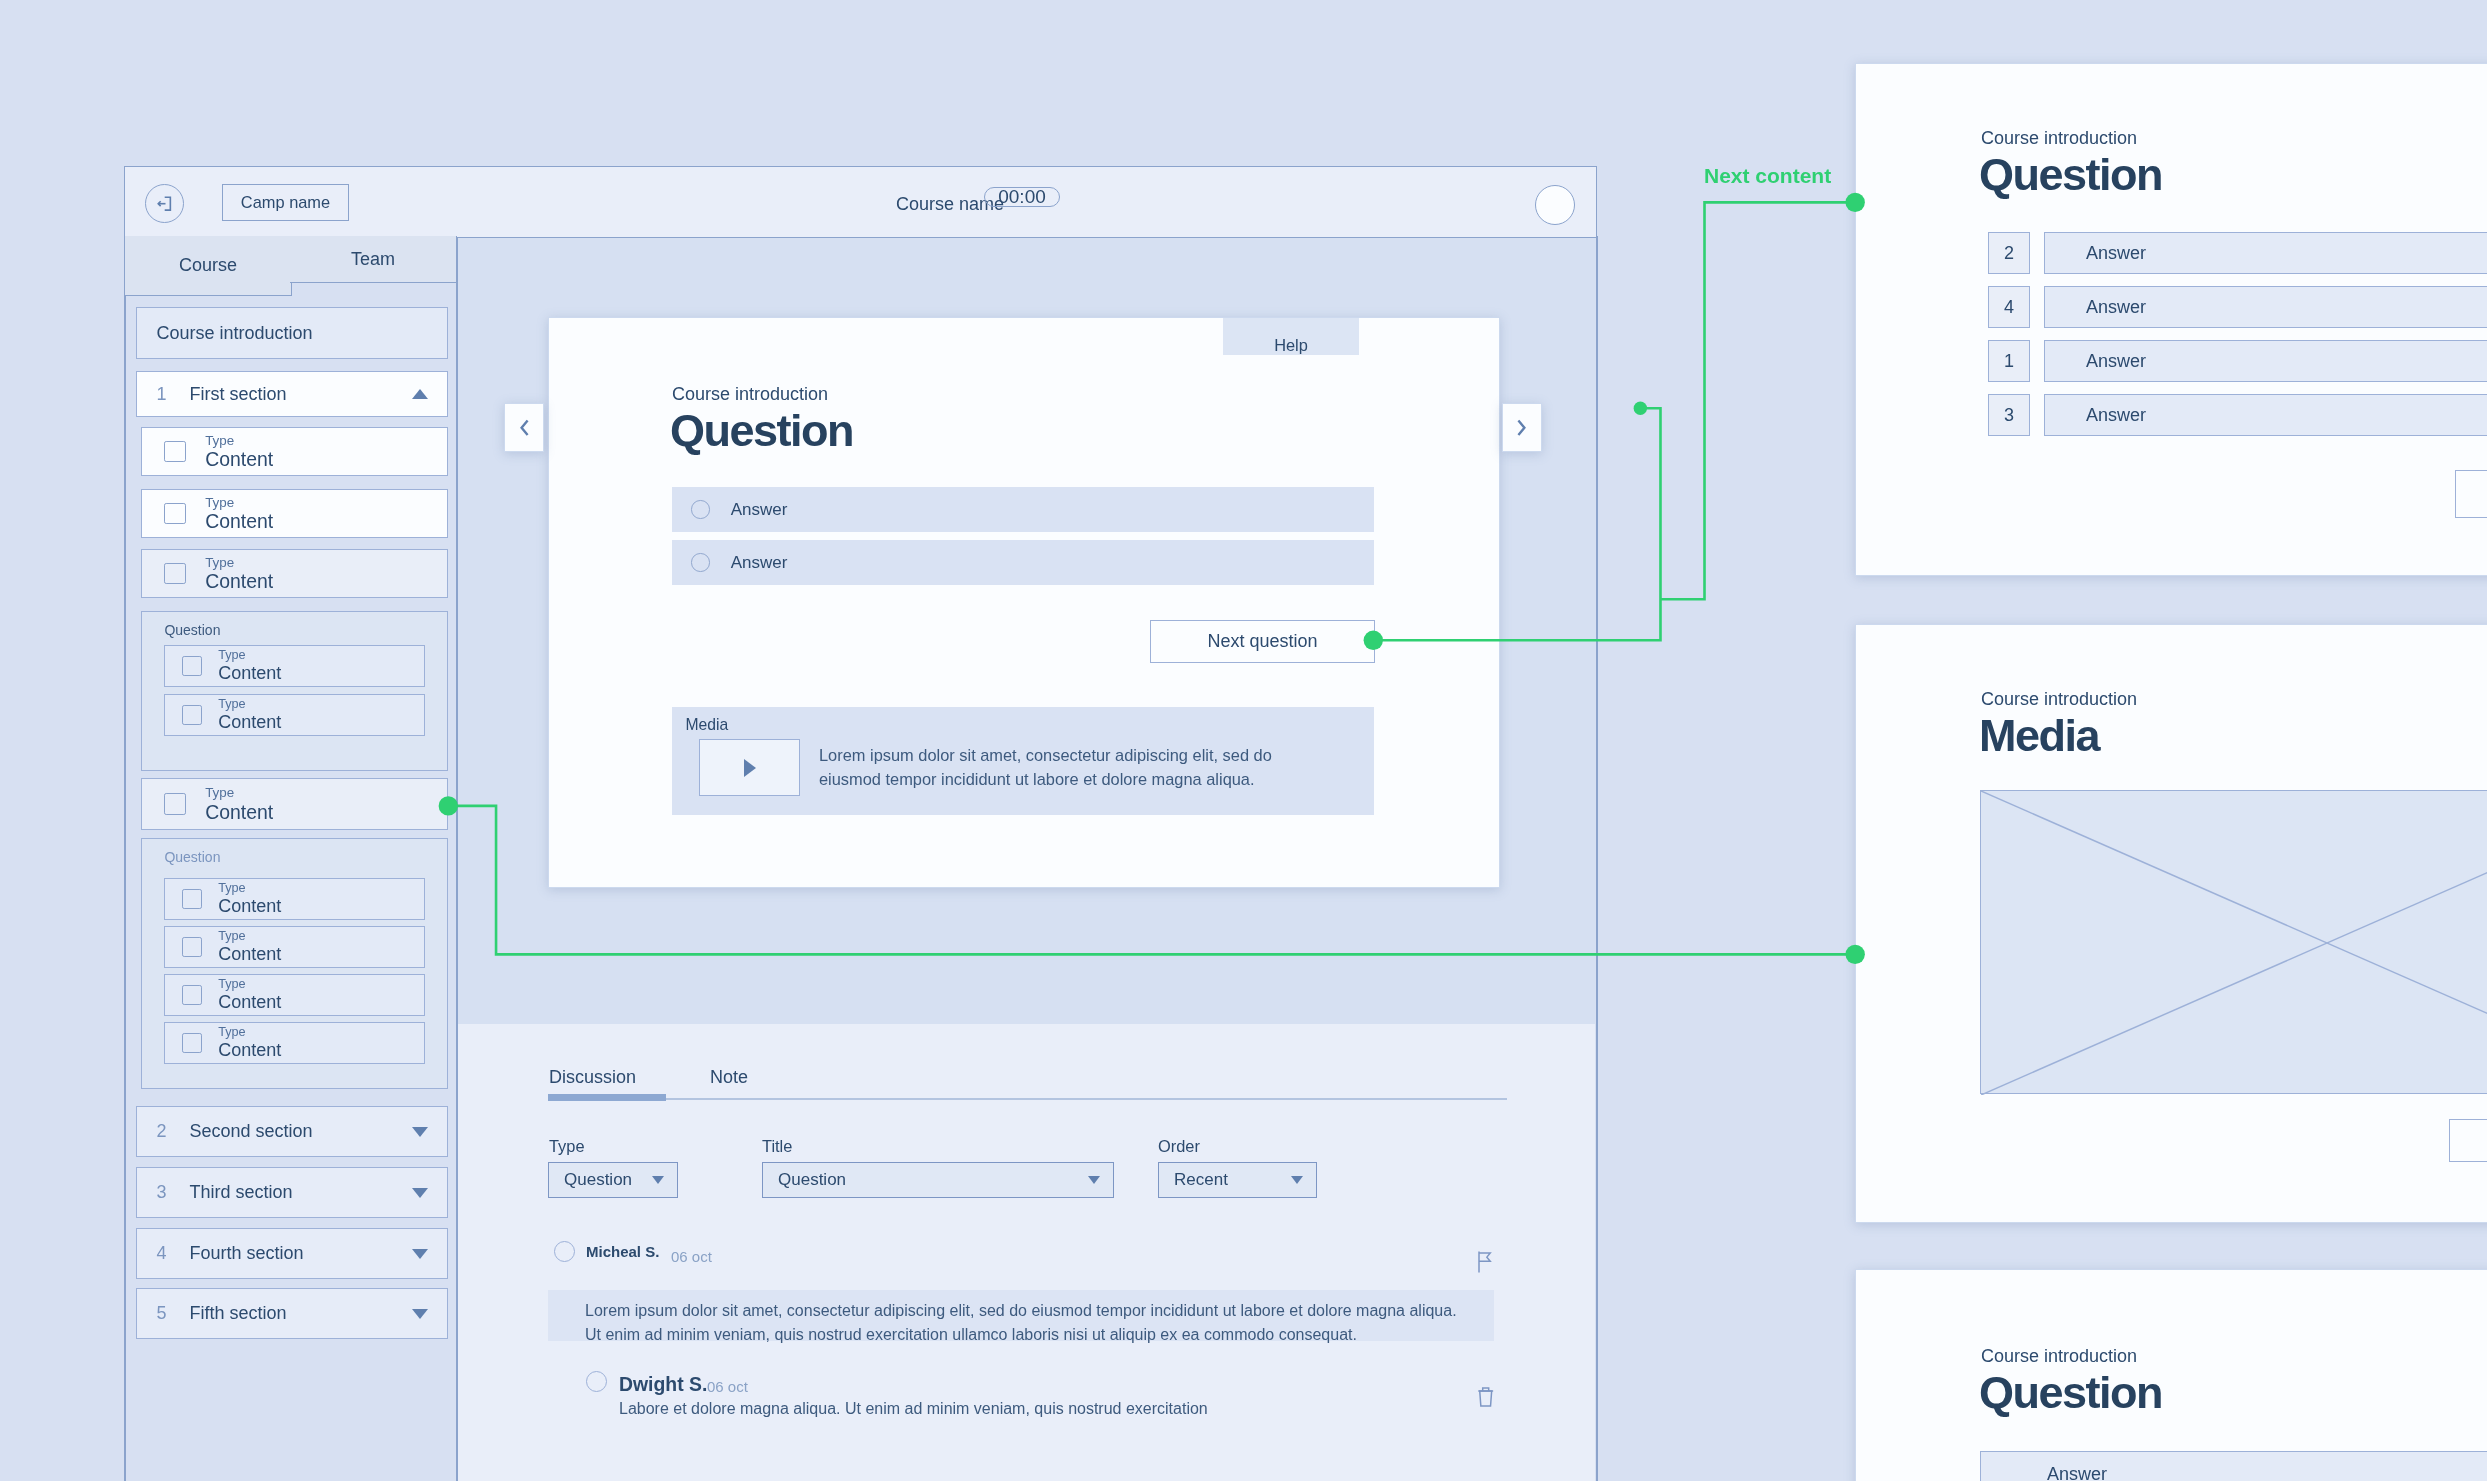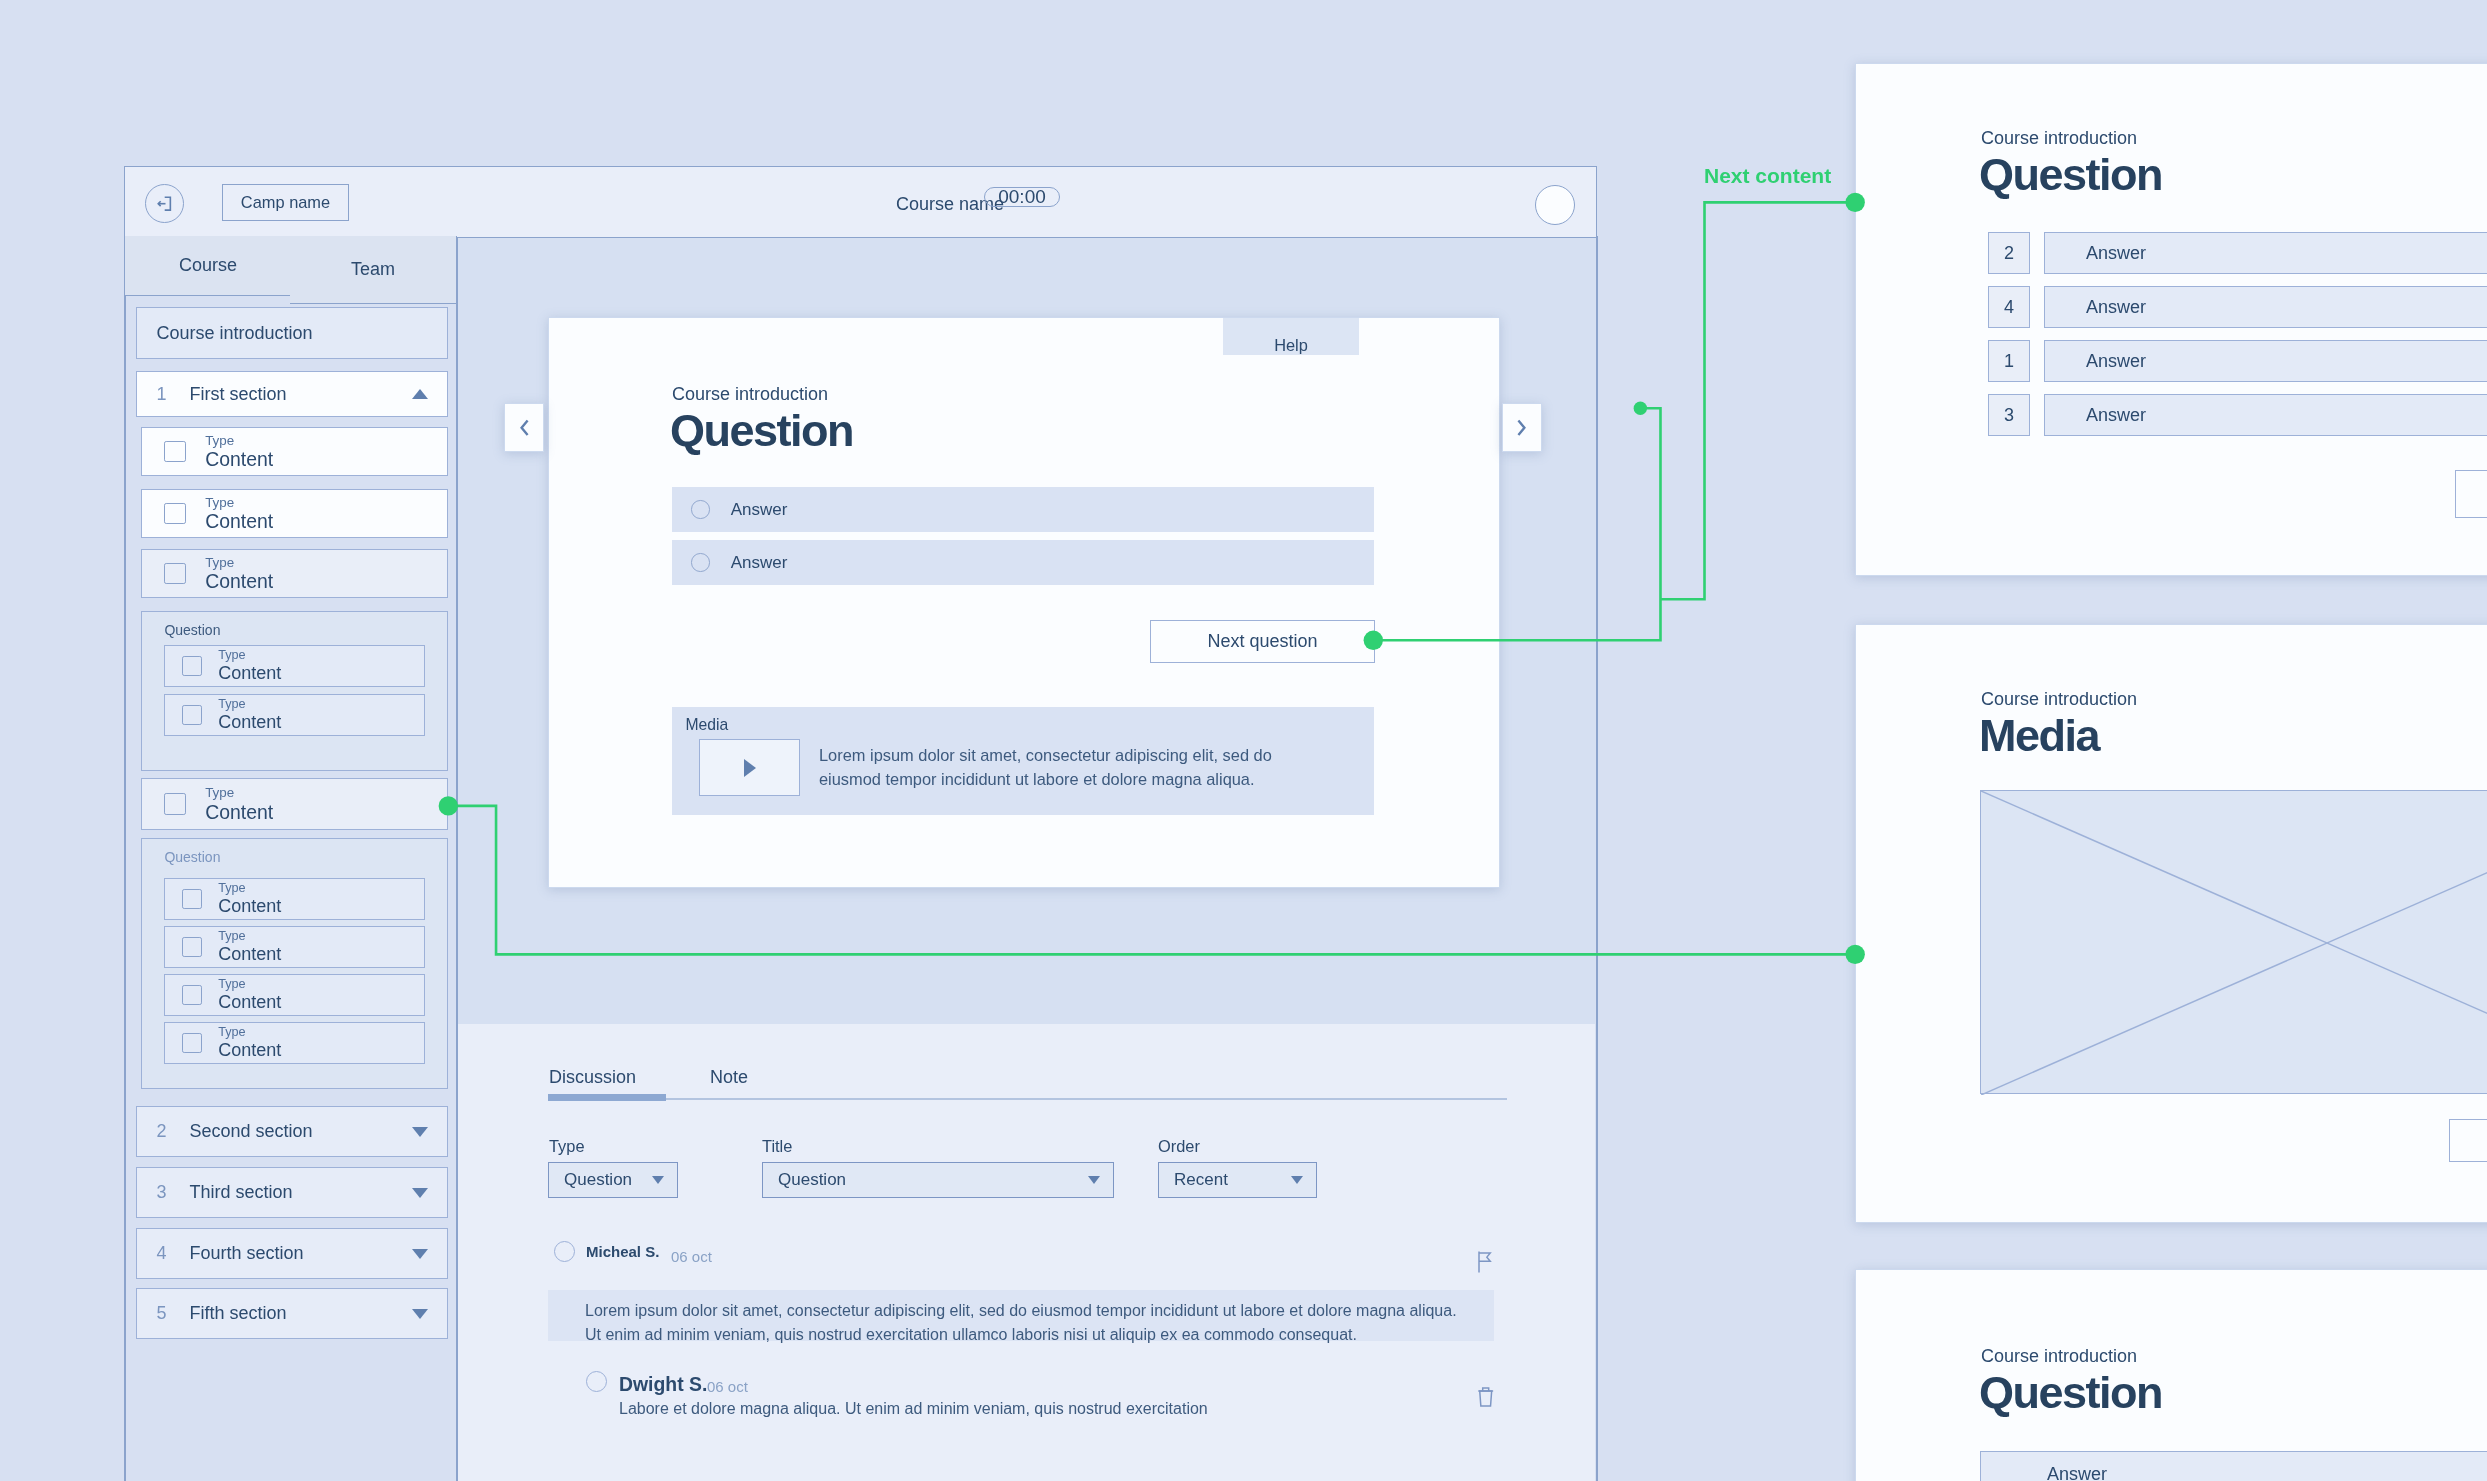--- a/index.html
+++ b/index.html
@@ -62,21 +62,21 @@
     <div class="abs" style="left:771px;top:27px;font-size:18px;">Course name</div>
     <div class="abs center" style="left:859px;top:20px;width:76px;height:20px;border:1.5px solid var(--line-strong);border-radius:19.4px;font-size:19px;">
       <span>00:00</span>
     </div>
     <div class="abs" style="left:1410px;top:18px;width:40px;height:40px;border:1.5px solid var(--line-strong);border-radius:50%;background:var(--white);"></div>
   </div>
 
   <div class="abs center" style="left:124px;top:236px;width:168px;height:60px;background:#dbe3f1;border:1.5px solid var(--line-strong);border-top:none;font-size:18px;text-align:center;">
     <span>Course</span>
   </div>
-  <div class="abs center" style="left:290px;top:236px;width:167px;height:68px;background:#dbe3f1;border:1.5px solid var(--line-strong);border-top:none;border-left:none;font-size:18px;">
+  <div class="abs center" style="left:290px;top:236px;width:167px;height:47px;background:#dbe3f1;border:1.5px solid var(--line-strong);border-top:none;border-left:none;font-size:18px;">
     <span>Team</span>
   </div>
 
   <div class="abs b vcenter" style="left:136px;top:307px;width:312px;height:52px;background:var(--item);padding-left:19.4px;font-size:18px;">
     <span>Course introduction</span>
   </div>
 
   <div class="abs itemrow vcenter" style="left:136px;top:371px;width:312px;height:46px;padding:0 19.4px;font-size:18px;">
     <span class="numcap" style="width:33px;">1</span>
     <span style="flex:1;">First section</span>

